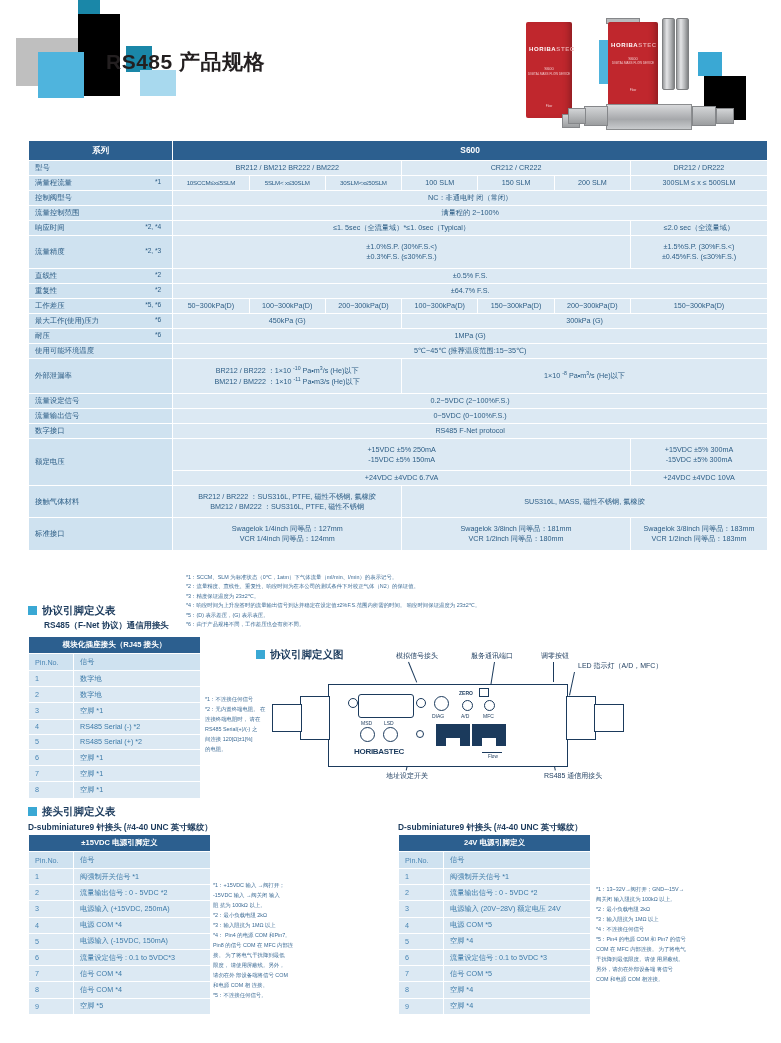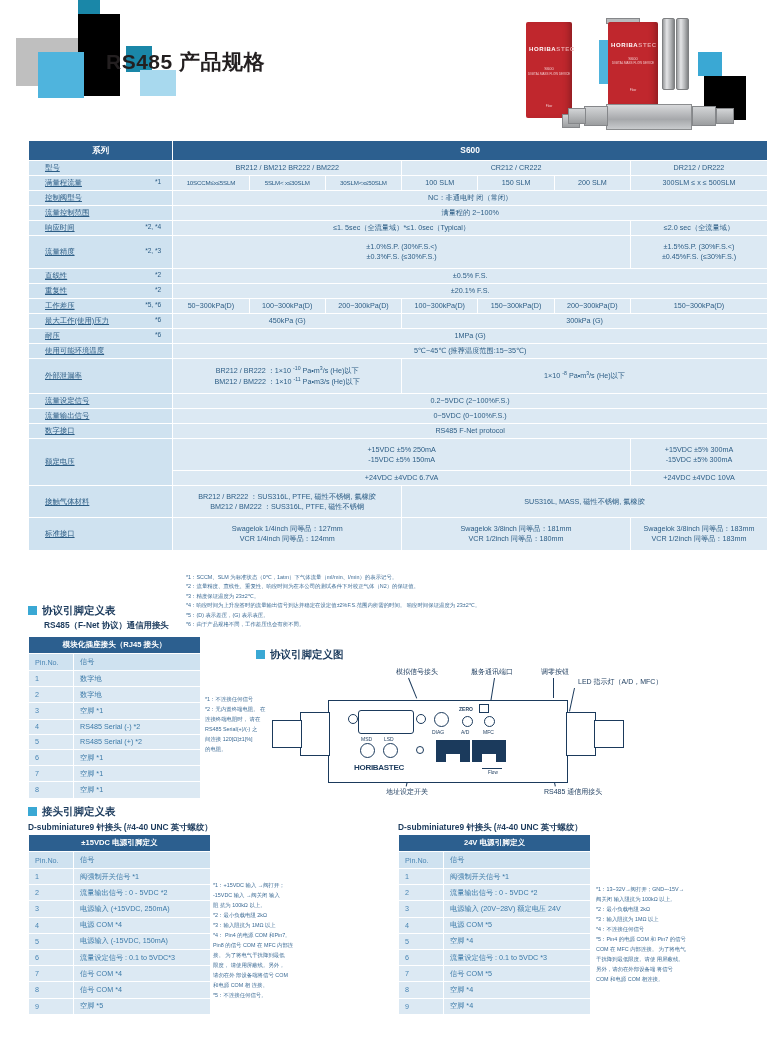--- a/index.html
+++ b/index.html
@@ -69,22 +69,22 @@
     border-collapse:separate; border-spacing:1px;
     font-size:7.2px;
     table-layout:fixed;
   }
   .spec td, .spec th {
     background:#dce9f3; color:#2c5d85; text-align:center; vertical-align:middle;
     padding:2px 1px; font-weight:normal; line-height:1.35;
   }
   .spec .hd-dark { background:#2c5f8f; color:#ffffff; font-weight:bold; font-size:8.4px; padding:4px 0; }
   .spec .lbl {
-    background:#cfe2f0; color:#2c5d85; text-align:left; padding-left:16px;
-    font-size:7.4px; white-space:nowrap;text-decoration:underline;
+    background:#cfe2f0; color:#2c5d85; text-align:left; padding-left:6px;
+    font-size:7.4px; white-space:nowrap;
   }
   .spec .lbl .nt { float:right; padding-right:10px; font-size:6.6px; }
   .spec .tight { font-size:6.2px; letter-spacing:-.2px; }
   .spec sup { font-size:5.2px; }
   .row-tall td { padding-top:6px; padding-bottom:6px; }
 
   
   .spec-notes {
     position:absolute; left:186px; top:573px; width:580px;
     font-size:5.4px; color:#3c6b95; line-height:1.75;
@@ -109,21 +109,21 @@
     text-align:center; padding:3px 0;
   }
   .pintbl .phd { background:#cfe2f0; color:#3c7aa8; padding:3px 6px; font-weight:normal; }
   .pintbl td { background:#dce9f3; color:#3c7aa8; padding:2.6px 6px; }
   .pintbl td.num { text-align:left; color:#4a86b4; }
 
   .pnotes { position:absolute; font-size:5.4px; color:#3c6b95; line-height:1.85; }
   .pnotes div { white-space:nowrap; }
 
   
-  .diagram { position:absolute; left:256px; top:664px; width:520px; height:135px; }
+  .diagram { position:absolute; left:256px; top:648px; width:520px; height:135px; }
   .dlabel { position:absolute; font-size:7px; color:#1b3a5c; white-space:nowrap; }
   .dline { position:absolute; background:#1b3a5c; }
 </style>
 </head>
 <body>
 
 <div class="hdr">
   <div class="blk blk-grey" style="left:0px;  top:38px; width:78px; height:48px;"></div>
   <div class="blk blk-teal1" style="left:62px; top:0px;  width:22px; height:22px;"></div>
   <div class="blk blk-black1" style="left:62px; top:14px; width:42px; height:82px;"></div>
@@ -214,21 +214,21 @@
         <td class="lbl">流量精度<span class="nt">*2, *3</span></td>
         <td colspan="6">±1.0%S.P. (30%F.S.&lt;)<br>±0.3%F.S. (≤30%F.S.)</td>
         <td colspan="1">±1.5%S.P. (30%F.S.&lt;)<br>±0.45%F.S. (≤30%F.S.)</td>
       </tr>
       <tr>
         <td class="lbl">直线性<span class="nt">*2</span></td>
         <td colspan="7">±0.5% F.S.</td>
       </tr>
       <tr>
         <td class="lbl">重复性<span class="nt">*2</span></td>
-        <td colspan="7">±20.1% F.S.</td>
+        <td colspan="7">±64.7% F.S.</td>
       </tr>
       <tr>
         <td class="lbl">工作差压<span class="nt">*5, *6</span></td>
         <td colspan="1">50~300kPa(D)</td>
         <td colspan="1">100~300kPa(D)</td>
         <td colspan="1">200~300kPa(D)</td>
         <td colspan="1">100~300kPa(D)</td>
         <td colspan="1">150~300kPa(D)</td>
         <td colspan="1">200~300kPa(D)</td>
         <td colspan="1">150~300kPa(D)</td>

